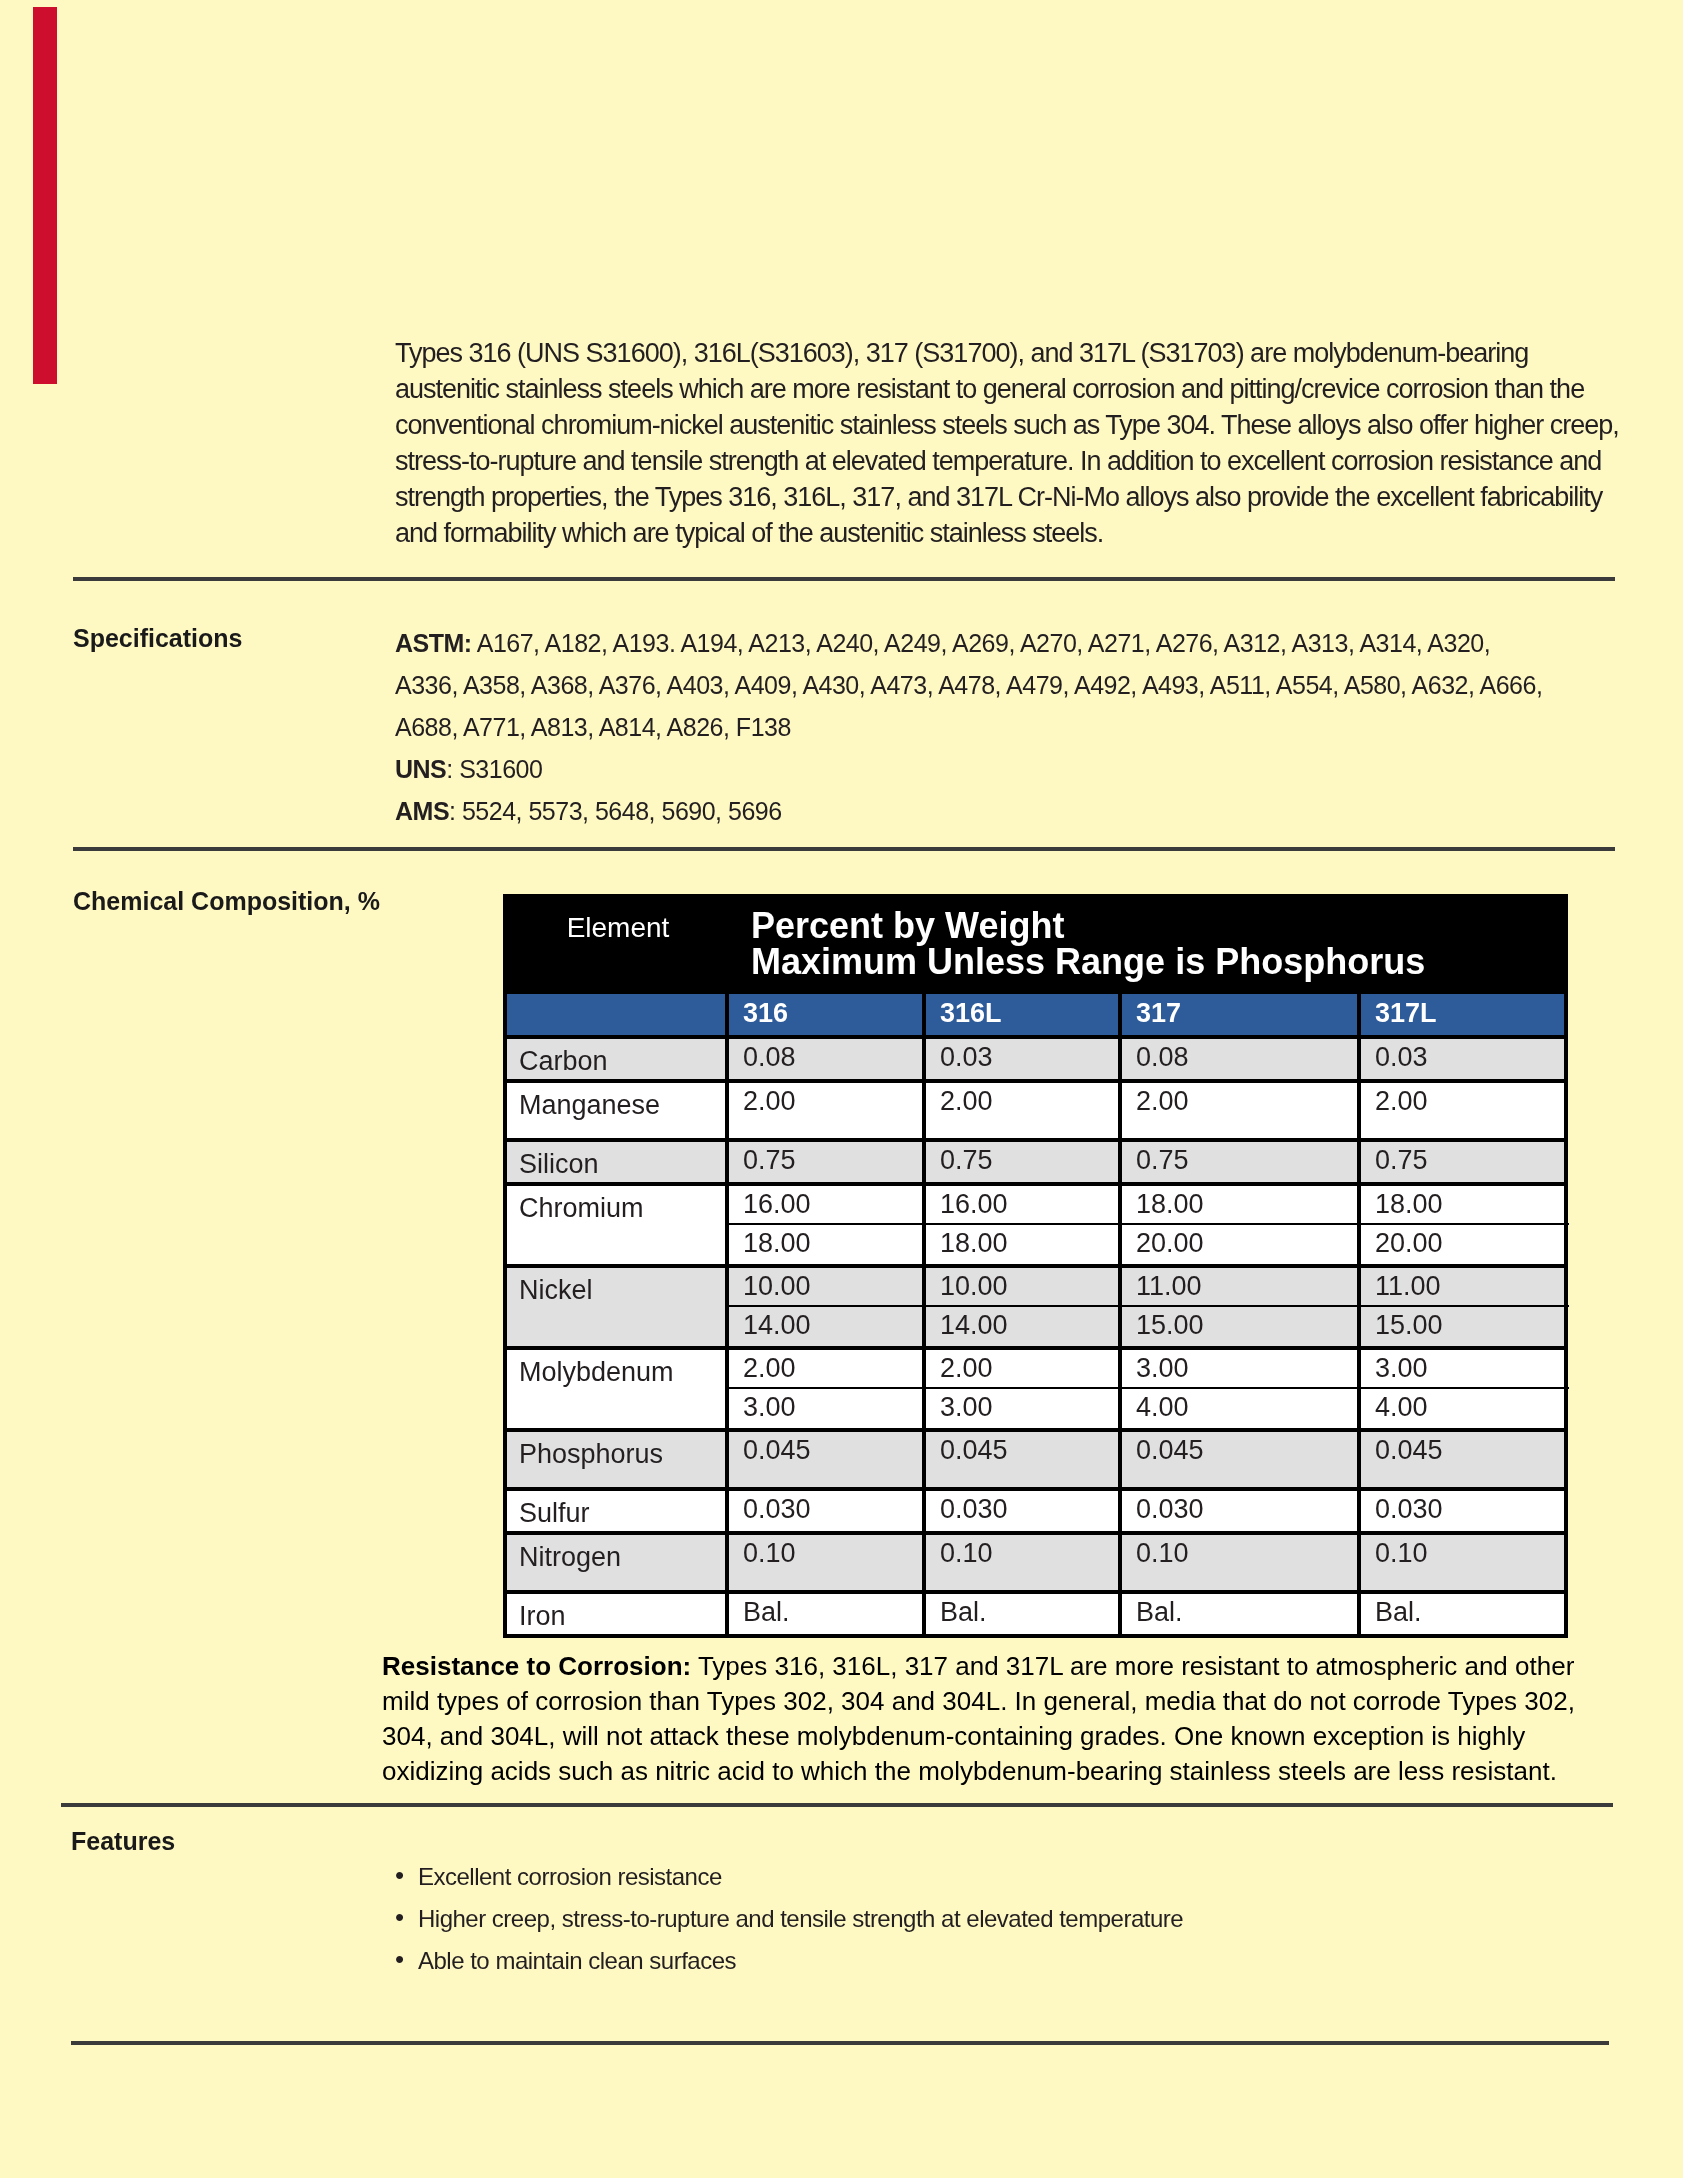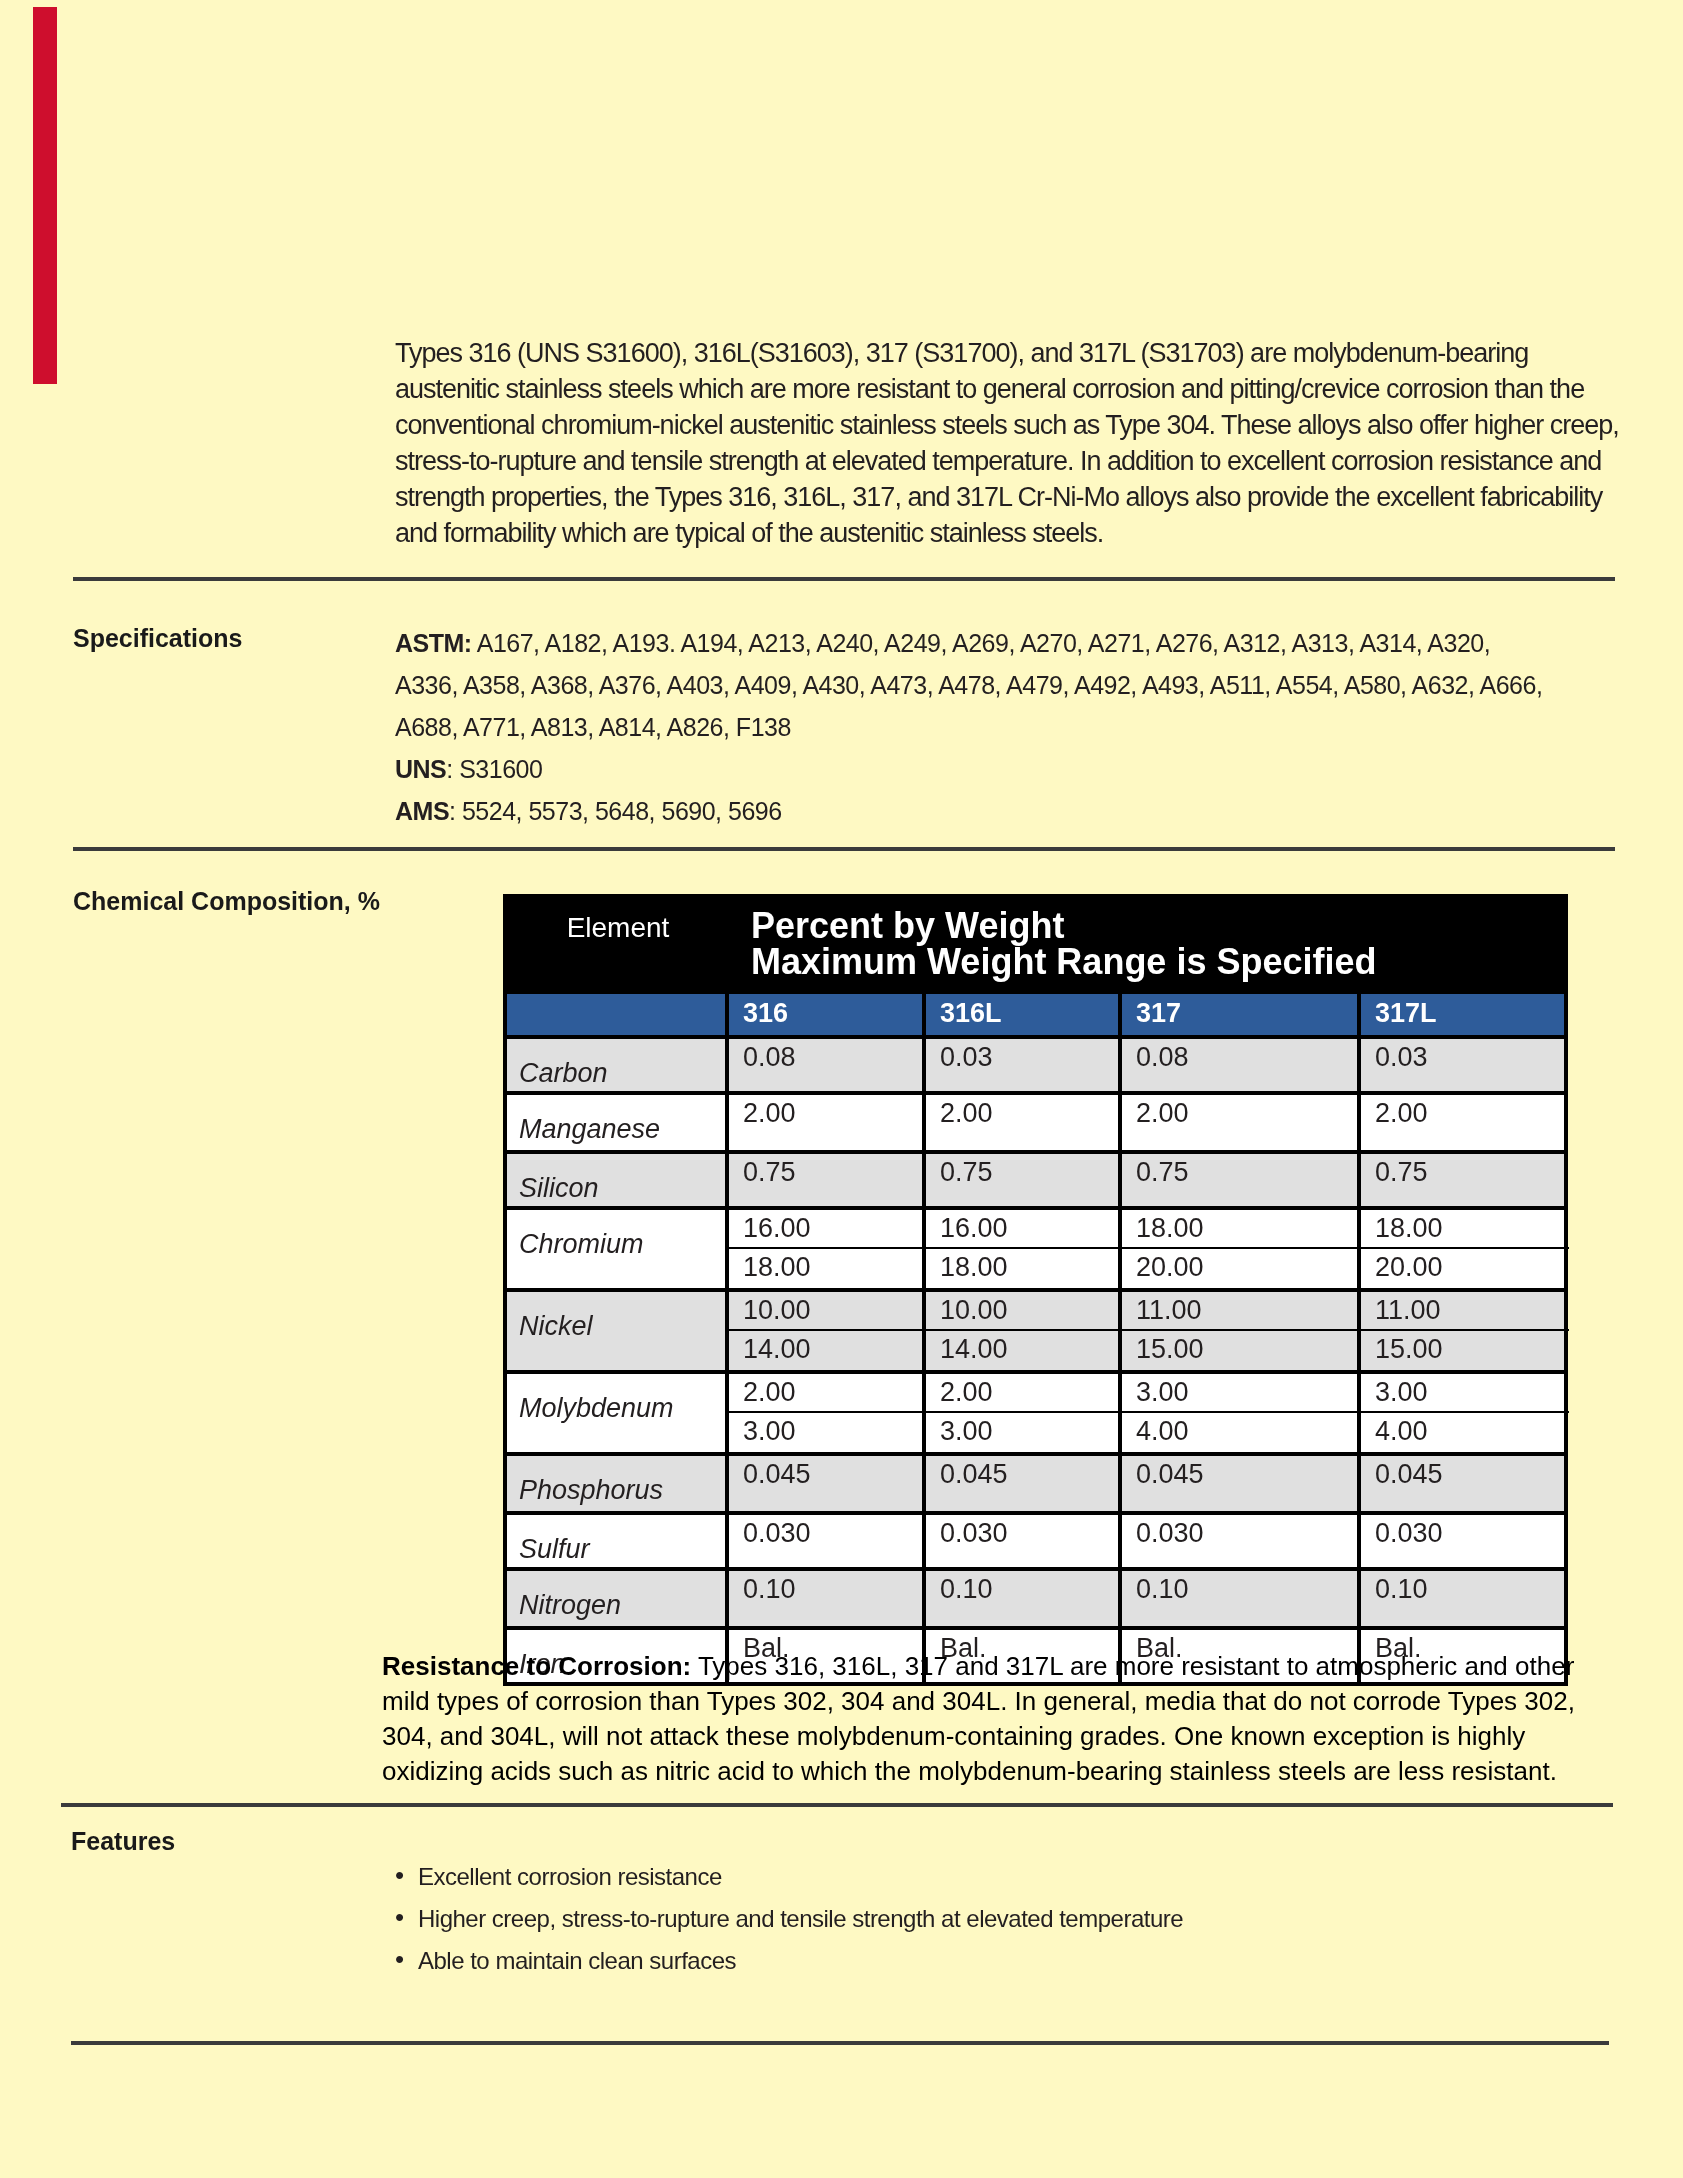--- a/index.html
+++ b/index.html
@@ -32,21 +32,21 @@
           border:4px solid #000;box-sizing:border-box;font-size:27px;}
   .thead{color:#fff;display:grid;grid-template-columns:222px 1fr;
          padding:10px 0 14px 0;}
   .thead .el{font-weight:normal;font-size:28px;text-align:center;padding-top:4px;}
   .thead .wt{font-weight:bold;font-size:36px;line-height:36px;padding-left:22px;}
   .grade-row{display:grid;grid-template-columns:218px 197px 196px 239px 212px;}
   .grade-row .gcell{color:#fff;font-weight:bold;padding:4px 17px 6px 14px;box-sizing:border-box;}
   .grade-row .gcell + .gcell{border-left:4px solid #000;}
   .trow{display:grid;grid-template-columns:218px 197px 196px 239px 212px;border-top:4px solid #000;}
   .vcell{box-sizing:border-box;border-left:4px solid #000;min-height:39px;padding:3px 0 2px 14px;}
-  .ecell{box-sizing:border-box;padding:19px 0 2px 12px;font-style:italic;}
+  .ecell{box-sizing:border-box;padding:7px 0 2px 12px;}
   .tall-pad{min-height:55px;}
   .divline{border-bottom:2px solid #000;}
   .bg-gray{background:#E0E0E0;}
   .bg-white{background:#ffffff;}
 
   .resist{position:absolute;left:382px;top:1649px;width:1208px;
           font-size:26px;line-height:35px;color:#000;}
 
   .features-list{position:absolute;left:395px;top:1863px;margin:0;padding:0;}
   .features-list li{list-style:none;position:relative;padding-left:23px;margin:0 0 14px 0;
@@ -74,21 +74,21 @@
 
   <div class="hr" style="left:73px;top:847px;width:1542px;"></div>
 
   <div class="sec-label" style="top:887px;">Chemical Composition, %</div>
 
   <div class="ctable">
     <div class="thead" style="background: rgb(0, 0, 0);">
       <div class="el">Element</div>
       <div class="wt">
         <div>Percent by Weight</div>
-        <div>Maximum Weight Range is Specified</div>
+        <div>Maximum Unless Range is Phosphorus</div>
       </div>
     </div>
     <div class="grade-row" style="background: rgb(46, 92, 154);">
       <div class="gcell"></div>
       <div class="gcell">316</div>
       <div class="gcell">316L</div>
       <div class="gcell">317</div>
       <div class="gcell">317L</div>
     </div>
     <div id="trows">

